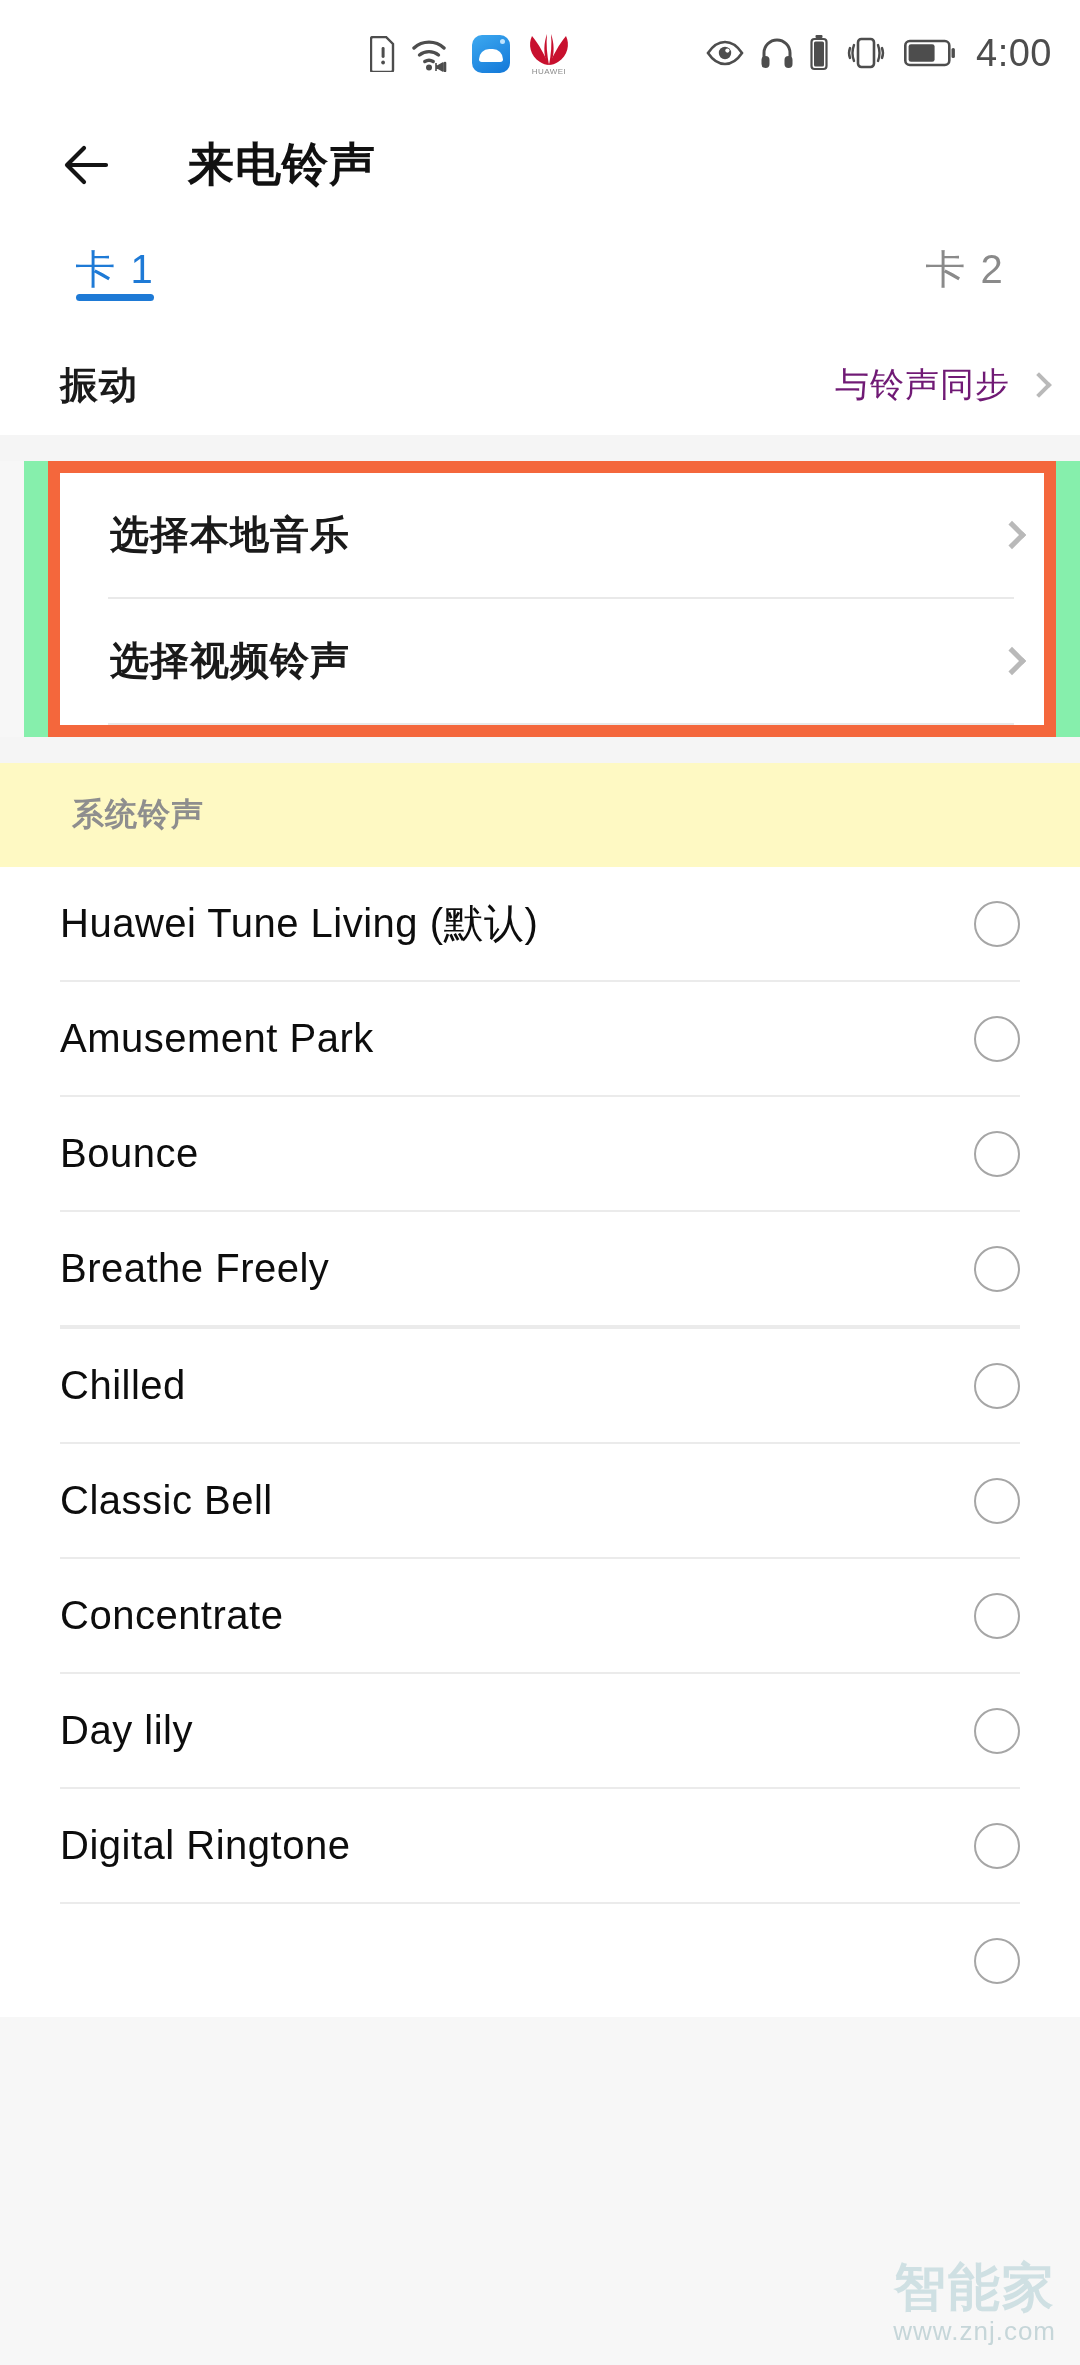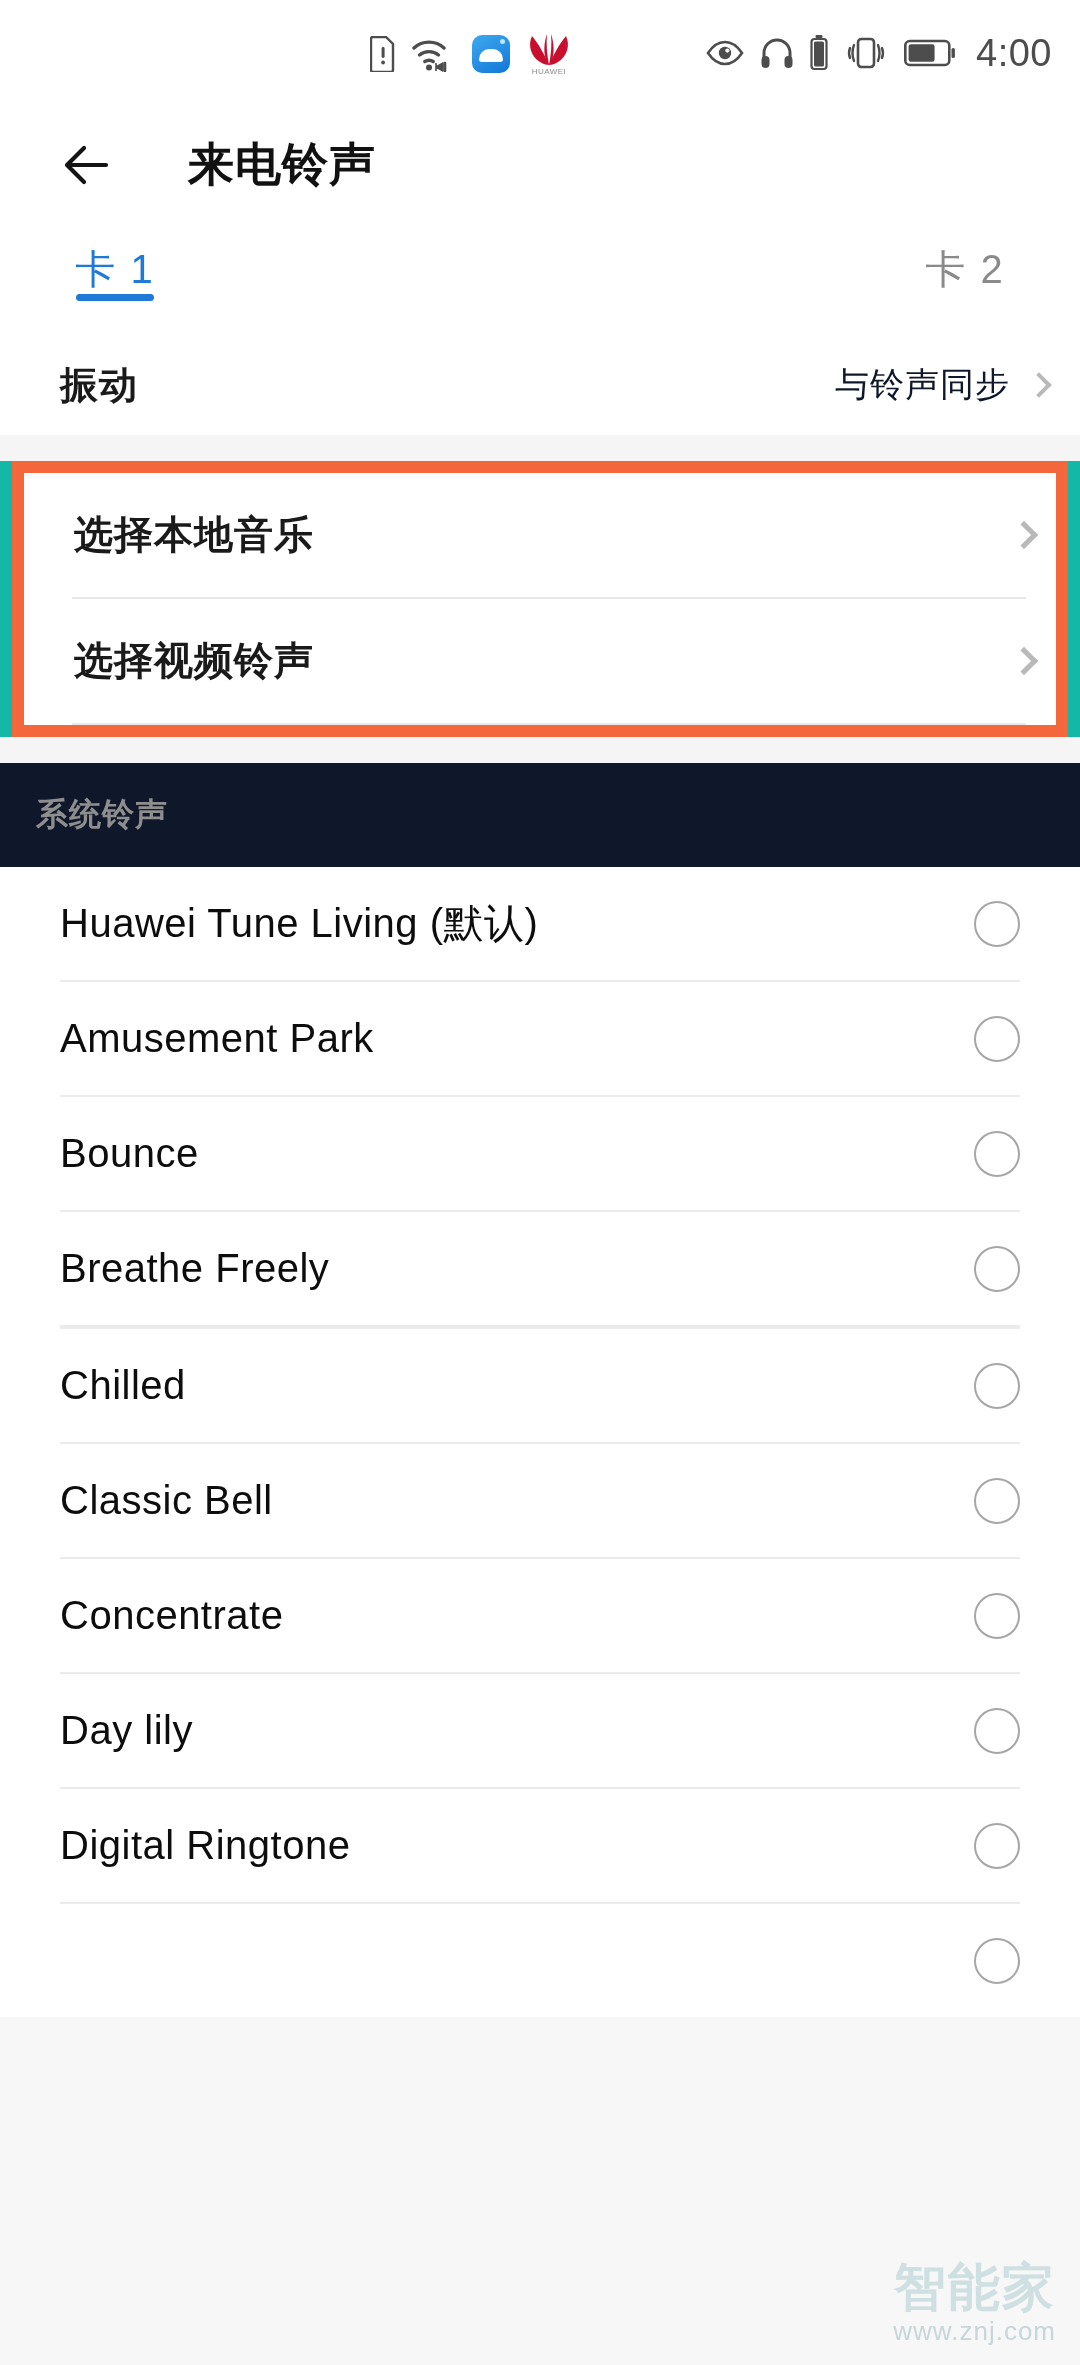--- a/index.html
+++ b/index.html
@@ -54,45 +54,45 @@
     bottom:-4px; width:78px; height:7px; border-radius:4px; background:#1e7ad6;
   }
 
   
   .card { background:#ffffff; }
   .row {
     height:100px; display:flex; align-items:center;
     padding:0 32px 0 60px; position:relative;
   }
   .row-label { font-size:38px; color:#1a1a1a; font-weight:bold; letter-spacing:1px; }
-  .row-value { margin-left:auto; font-size:34px; color:#0f172a; letter-spacing:1px; }
+  .row-value { margin-left:auto; font-size:34px; color:#701a75; letter-spacing:1px; }
   .chev {
     width:18px; height:18px; margin-left:20px;
     border-top:4px solid #b9b9b9; border-right:4px solid #b9b9b9;
     transform:rotate(45deg); flex:none;
   }
   .divider { height:2px; background:#e9e9e9; margin-left:60px; margin-right:60px; }
 
   .gap { height:26px; background:#f5f5f5; }
 
   
-  .highlight-wrap { background:#14b8a6; padding:0 12px; }
+  .highlight-wrap { background:#86efac; padding:0 24px;margin-left:24px; }
   .highlight-box {
     border:12px solid #F4673C;
     background:#ffffff;
   }
   .highlight-box .row { height:124px; padding-left:50px; padding-right:22px; }
   .highlight-box .row-label { font-weight:bold; font-size:39px; }
   .highlight-box .chev { margin-left:auto; width:20px; height:20px; border-width:5px; }
   .highlight-box .divider { margin-left:48px; margin-right:30px; }
 
   
   .section-head {
-    height:104px; display:flex; align-items:center; padding-left:36px;
-    background:#0f172a;
+    height:104px; display:flex; align-items:center; padding-left:72px;
+    background:#fef9c3;
   }
   .section-head span { font-size:32px; color:#8e8e8e; font-weight:bold; letter-spacing:1px; }
   .tone-row {
     height:113px; display:flex; align-items:center;
     padding:0 60px 0 60px; background:#ffffff;
   }
   .tone-name { font-size:40px; color:#0d0d0d; letter-spacing:0.5px; }
   .radio {
     margin-left:auto; width:46px; height:46px; border-radius:50%;
     border:2px solid #a6a6a6; background:#ffffff; flex:none;

